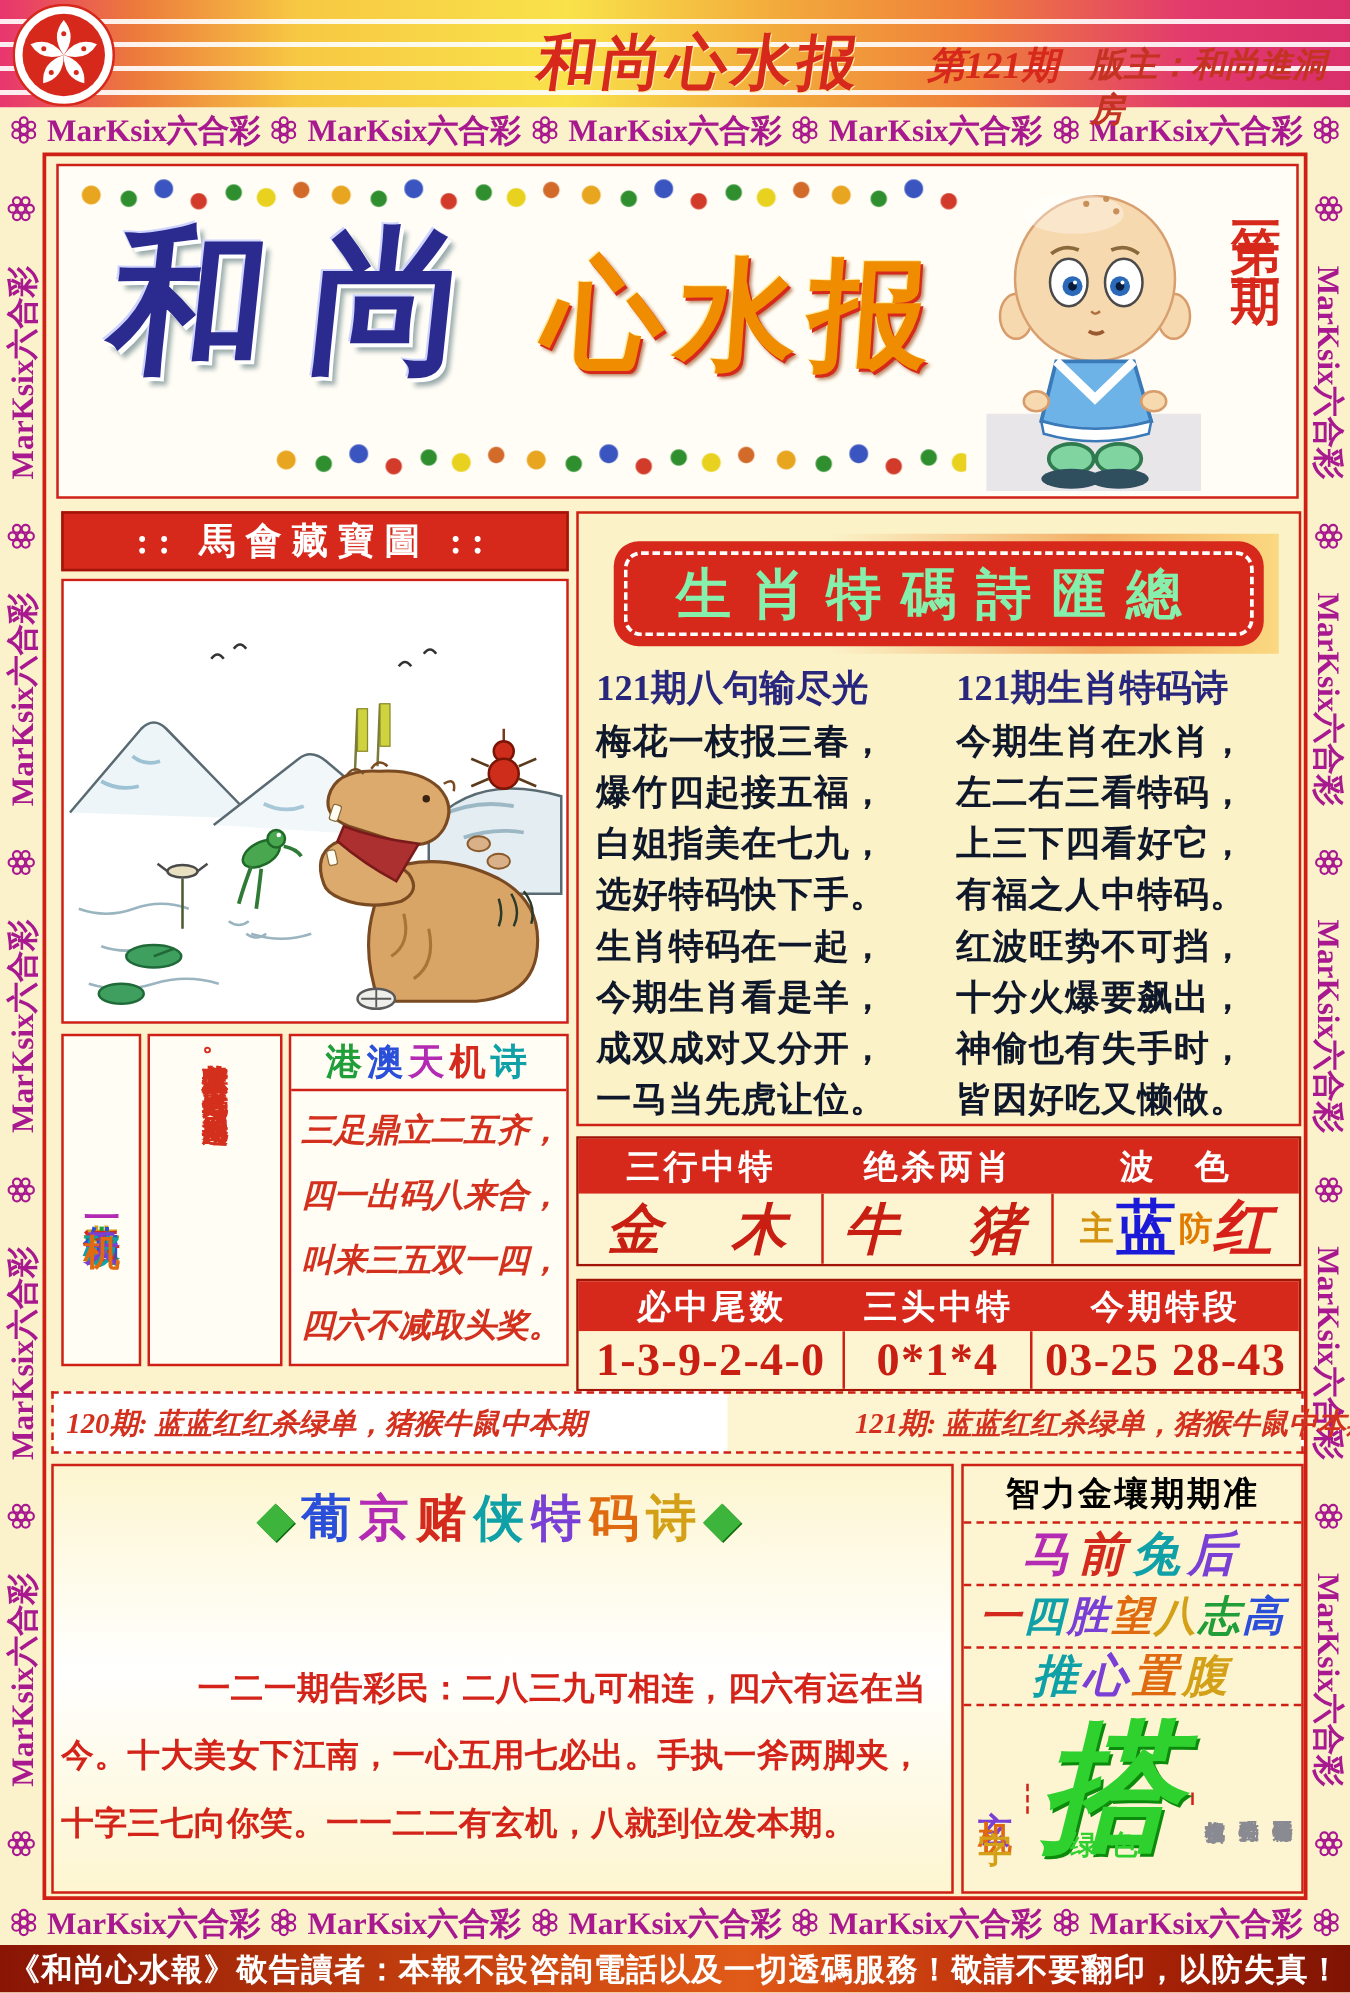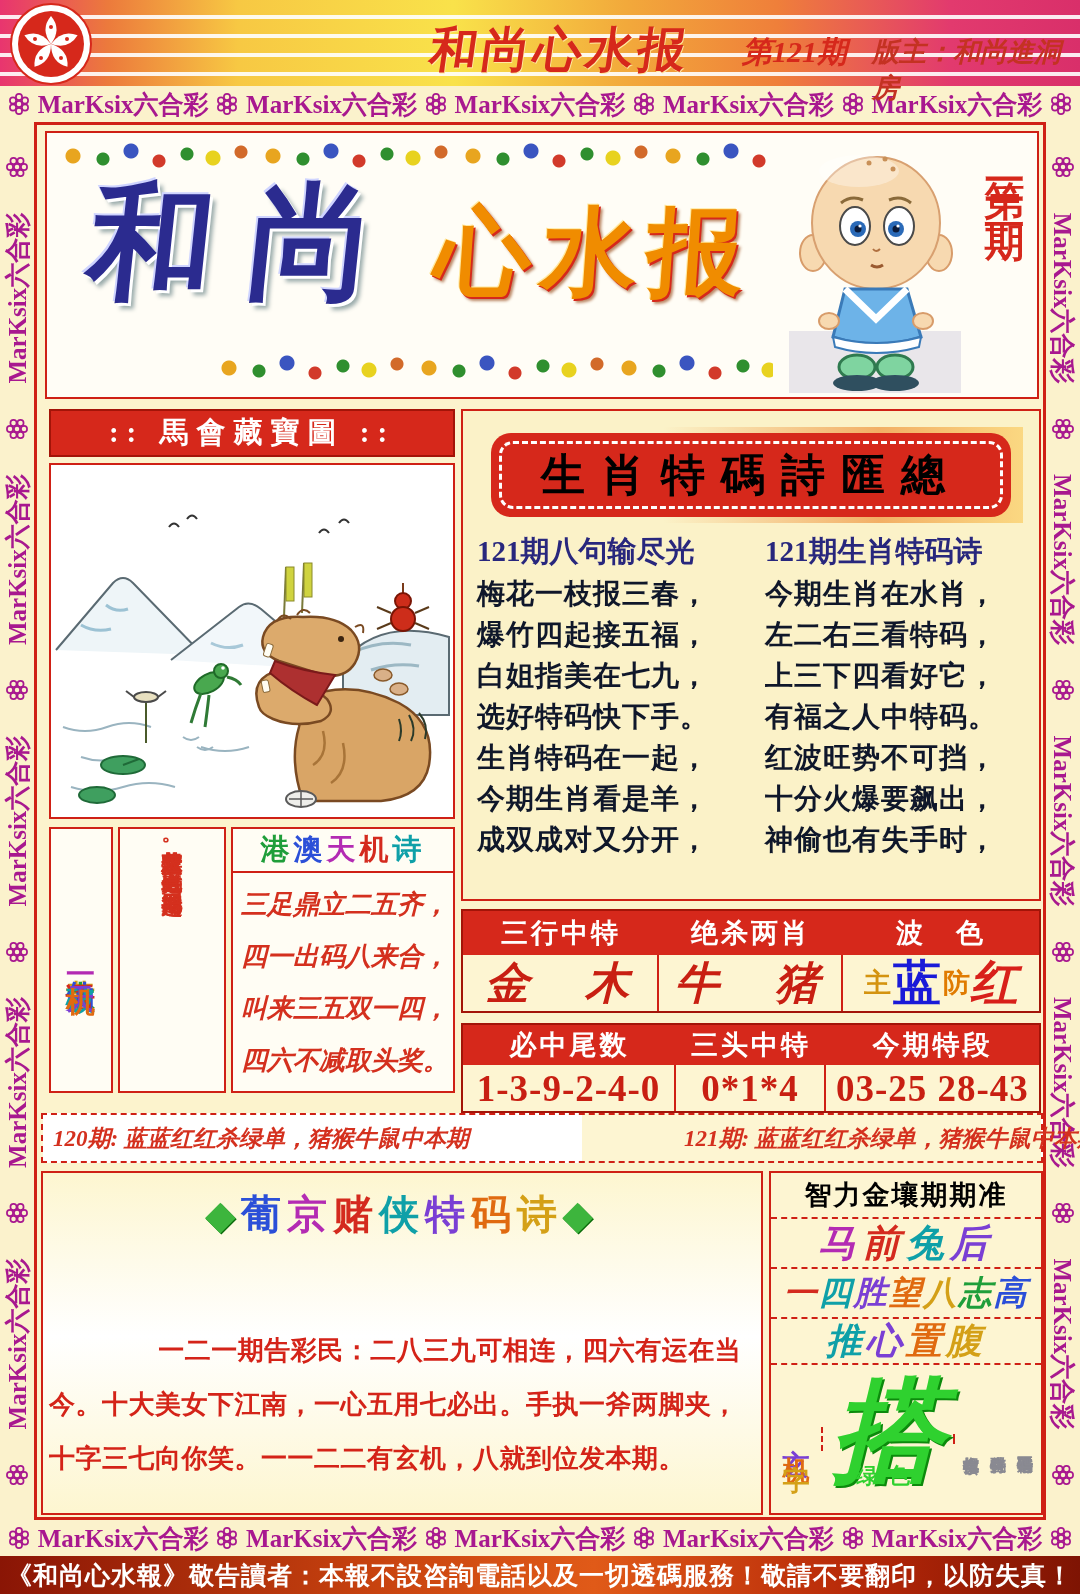--- a/index.html
+++ b/index.html
@@ -77,21 +77,21 @@
   .gangao-lines div { font-size:26px; font-weight:bold; font-style:italic; color:#d4301e; line-height:52px; white-space:nowrap; }
 
   
   .right-col { position:absolute; left:424px; top:284px; width:580px; }
   .poem-box { height:492px; background:#fbf2c8; border:2px solid #cf2015; position:relative; }
   .poem-glow { position:absolute; left:200px; top:16px; width:360px; height:96px;
     background:linear-gradient(90deg, rgba(240,140,20,.0), rgba(235,120,20,.55) 60%, rgba(250,190,60,.5)); }
   .poem-pill { position:absolute; left:28px; top:22px; width:520px; height:84px; background:#d6281b;
     border-radius:20px; display:flex; align-items:center; justify-content:center; }
   .poem-pill-inner { width:504px; height:68px; border:3px dashed #ffffff; border-radius:14px;
-    display:flex; align-items:center; justify-content:center; color:#000000; font-size:44px; font-weight:bold; letter-spacing:16px; }
+    display:flex; align-items:center; justify-content:center; color:#86efac; font-size:44px; font-weight:bold; letter-spacing:16px; }
   .poem-cols { position:absolute; left:0; top:118px; width:100%; display:flex; }
   .poem-col { width:50%; padding:0 4px 0 14px; }
   .poem-heading { font-size:29px; font-weight:bold; color:#28277d; line-height:44px; white-space:nowrap; }
   .poem-line { font-size:28px; font-weight:bold; color:#0f172a; line-height:41px; white-space:nowrap; letter-spacing:1px; }
 
   .grid { margin-top:8px; border:2px solid #a31408; }
   .grid-head { display:flex; background:#d6281b; color:#fff; }
   .grid-head span { display:flex; align-items:center; justify-content:center; font-size:27px; font-weight:bold; letter-spacing:3px; }
   .grid-vals { display:flex; background:#fdf5d2; }
   .grid-vals > div { display:flex; align-items:center; justify-content:center; border-right:2px solid #cf2015; }
@@ -442,30 +442,32 @@
       <div class="poem-cols">
         <div class="poem-col">
           <div class="poem-heading">121期八句输尽光</div>
           <div class="poem-line">梅花一枝报三春，</div>
           <div class="poem-line">爆竹四起接五福，</div>
           <div class="poem-line">白姐指美在七九，</div>
           <div class="poem-line">选好特码快下手。</div>
           <div class="poem-line">生肖特码在一起，</div>
           <div class="poem-line">今期生肖看是羊，</div>
           <div class="poem-line">成双成对又分开，</div>
+          <div class="poem-line">一马当先虎让位。</div>
         </div>
         <div class="poem-col">
           <div class="poem-heading">121期生肖特码诗</div>
           <div class="poem-line">今期生肖在水肖，</div>
           <div class="poem-line">左二右三看特码，</div>
           <div class="poem-line">上三下四看好它，</div>
           <div class="poem-line">有福之人中特码。</div>
           <div class="poem-line">红波旺势不可挡，</div>
           <div class="poem-line">十分火爆要飙出，</div>
           <div class="poem-line">神偷也有失手时，</div>
+          <div class="poem-line">皆因好吃又懒做。</div>
         </div>
       </div>
     </div>
 
     <div class="grid">
       <div class="grid-head">
         <span class="c1 g1h">三行中特</span>
         <span class="c2 g1h">绝杀两肖</span>
         <span class="c3 g1h">波　色</span>
       </div>

